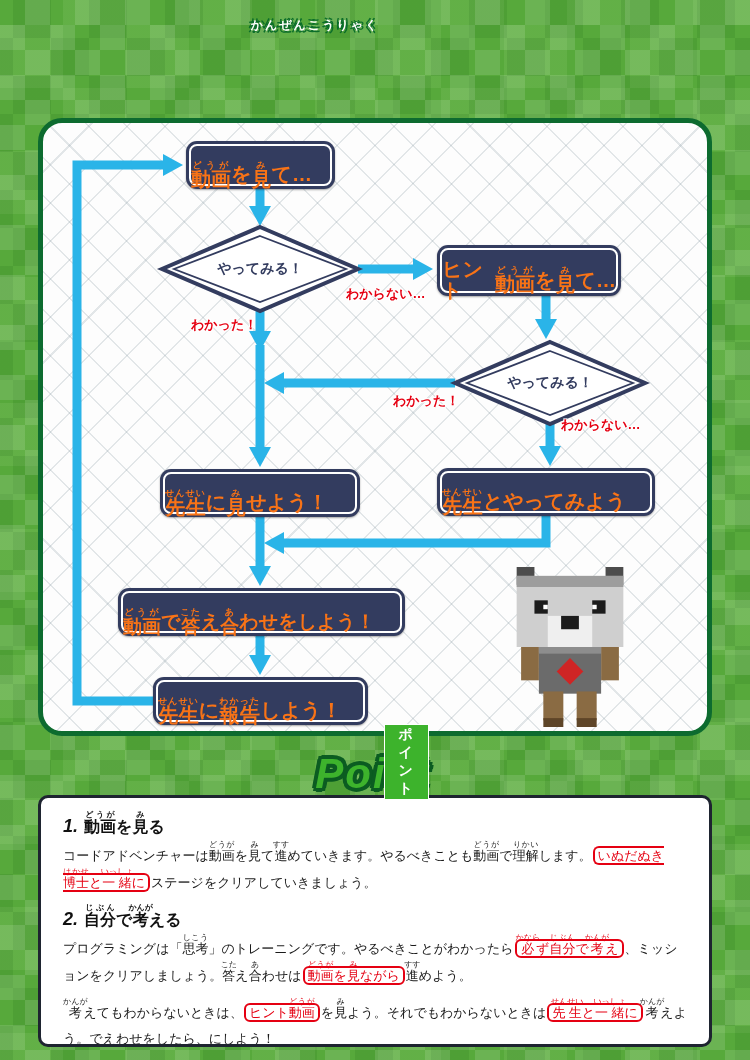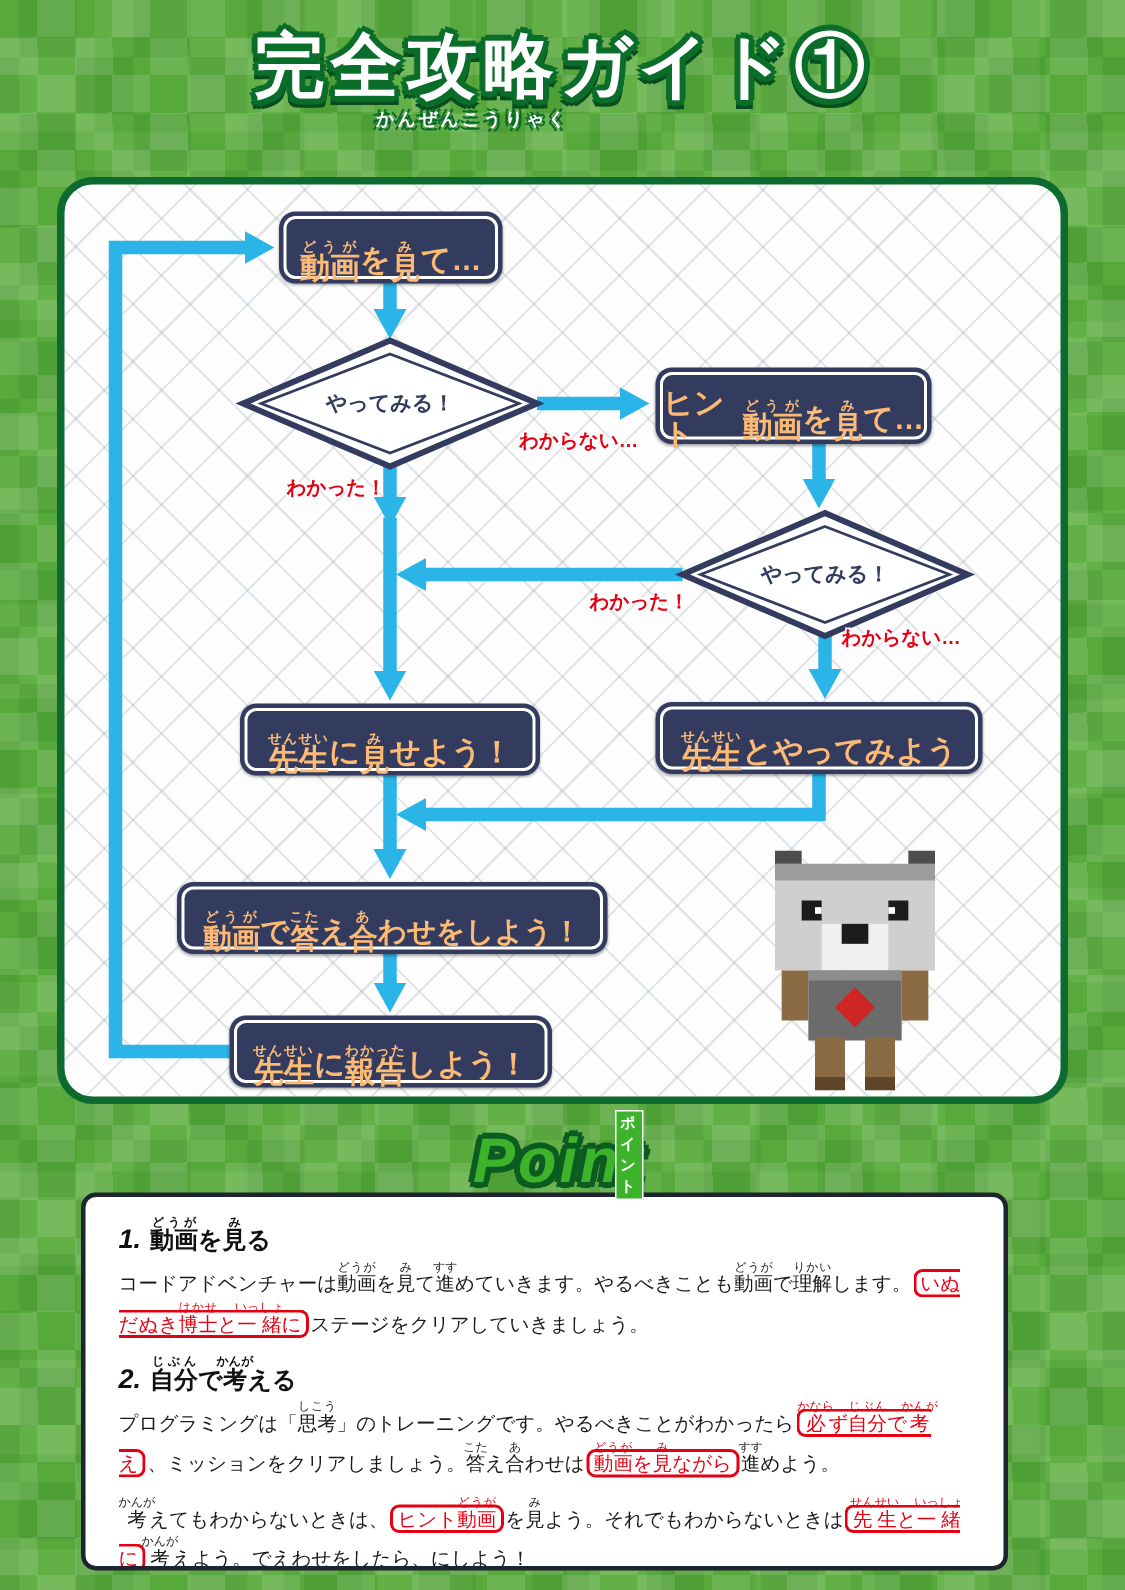--- a/index.html
+++ b/index.html
@@ -24,52 +24,51 @@
   .flow-panel{position:absolute;left:38px;top:118px;width:674px;height:618px;box-sizing:border-box;
     background:#fdfdfd;border:5px solid #0d6b2f;border-radius:24px;
     background-image:
       repeating-linear-gradient(45deg, rgba(120,140,150,0.20) 0 1.5px, transparent 1.5px 27px),
       repeating-linear-gradient(-45deg, rgba(120,140,150,0.20) 0 1.5px, transparent 1.5px 27px);
     overflow:hidden;}
   .flow-svg{position:absolute;left:0;top:0;z-index:1;}
   .node{position:absolute;z-index:2;background:#333c5f;border-radius:11px;padding:3px;
     box-shadow:0 1px 2px rgba(0,0,0,0.35);box-sizing:border-box;}
   .node-inner{border:2px solid #ffffff;border-radius:8px;width:100%;height:100%;box-sizing:border-box;
-    display:flex;align-items:center;justify-content:center;color:#fdba74;font-weight:bold;
+    display:flex;align-items:center;color:#f97316;font-weight:bold;
     font-size:20px;line-height:1.05;padding-top:19px;}
   .node-inner rt{font-size:9px;font-weight:bold;letter-spacing:1px;}
   .diamond-text{position:absolute;z-index:2;display:flex;align-items:center;justify-content:center;
     color:#333c5f;font-weight:bold;font-size:14px;font-family:Liberation Serif, serif;}
   .flow-label{position:absolute;z-index:3;color:#e50012;font-weight:bold;font-size:13px;
     text-shadow:-1px -1px 0 #fff,1px -1px 0 #fff,-1px 1px 0 #fff,1px 1px 0 #fff;}
   .mascot{position:absolute;z-index:2;}
   .point-logo-wrap{position:absolute;top:750px;left:0;width:100%;text-align:center;z-index:3;height:48px;}
   .point-logo{display:inline-block;position:relative;font-size:42px;font-weight:bold;font-style:italic;
     color:#3db32c;letter-spacing:2px;
     text-shadow:-3px -3px 0 #0b5c21,3px -3px 0 #0b5c21,-3px 3px 0 #0b5c21,3px 3px 0 #0b5c21,
       -4px 0 0 #0b5c21,4px 0 0 #0b5c21,0 -4px 0 #0b5c21,0 4px 0 #0b5c21;}
   .point-badge{position:absolute;right:-10px;bottom:-8px;background:#3db32c;color:#ffffff;
-    font-size:10px;font-style:normal;font-weight:bold;letter-spacing:2px;padding:1px 2px;
+    font-size:14px;font-style:normal;font-weight:bold;letter-spacing:2px;padding:1px 13px;
     border:1px solid #ffffff;text-shadow:none;}
-  .point-panel{position:absolute;left:54px;top:795px;width:618px;height:252px;box-sizing:border-box;
+  .point-panel{position:absolute;left:38px;top:795px;width:674px;height:252px;box-sizing:border-box;
     background:#ffffff;border:3px solid #1e2430;border-radius:10px;padding:12px 22px 23px 22px;overflow:hidden;}
   .point-item{margin-bottom:7px;}
   .point-heading{font-size:16px;font-weight:bold;color:#111111;line-height:1.5;}
   .point-num{font-size:18px;font-weight:bold;font-style:italic;margin-right:6px;}
   .point-body{font-size:13px;color:#1a1a1a;line-height:2.05;margin-top:0;}
   .point-heading rt,.point-body rt{font-size:8px;letter-spacing:0;}
   .hl{color:#e50012;border:2px solid #e50012;border-radius:6px;padding:0 3px;margin:0 1px;}
 </style>
 </head>
 <body>
 
 <div class="page">
 
   <div class="title-wrap">
-    <div class="title-line2 outline-green">完全攻略ガイド①</div>
     <div class="title-furi" style="color:#fff;font-weight:bold;">かんぜんこうりゃく</div>
   </div>
 
   <div class="flow-panel">
 
     <svg class="flow-svg" width="674" height="618" viewBox="0 0 674 618">
       <defs>
         <marker id="ah" markerUnits="userSpaceOnUse" markerWidth="22" markerHeight="24" refX="2" refY="11" orient="auto">
           <path d="M0,0 L20,11 L0,22 Z" fill="#2ab4e8"></path>
         </marker>

